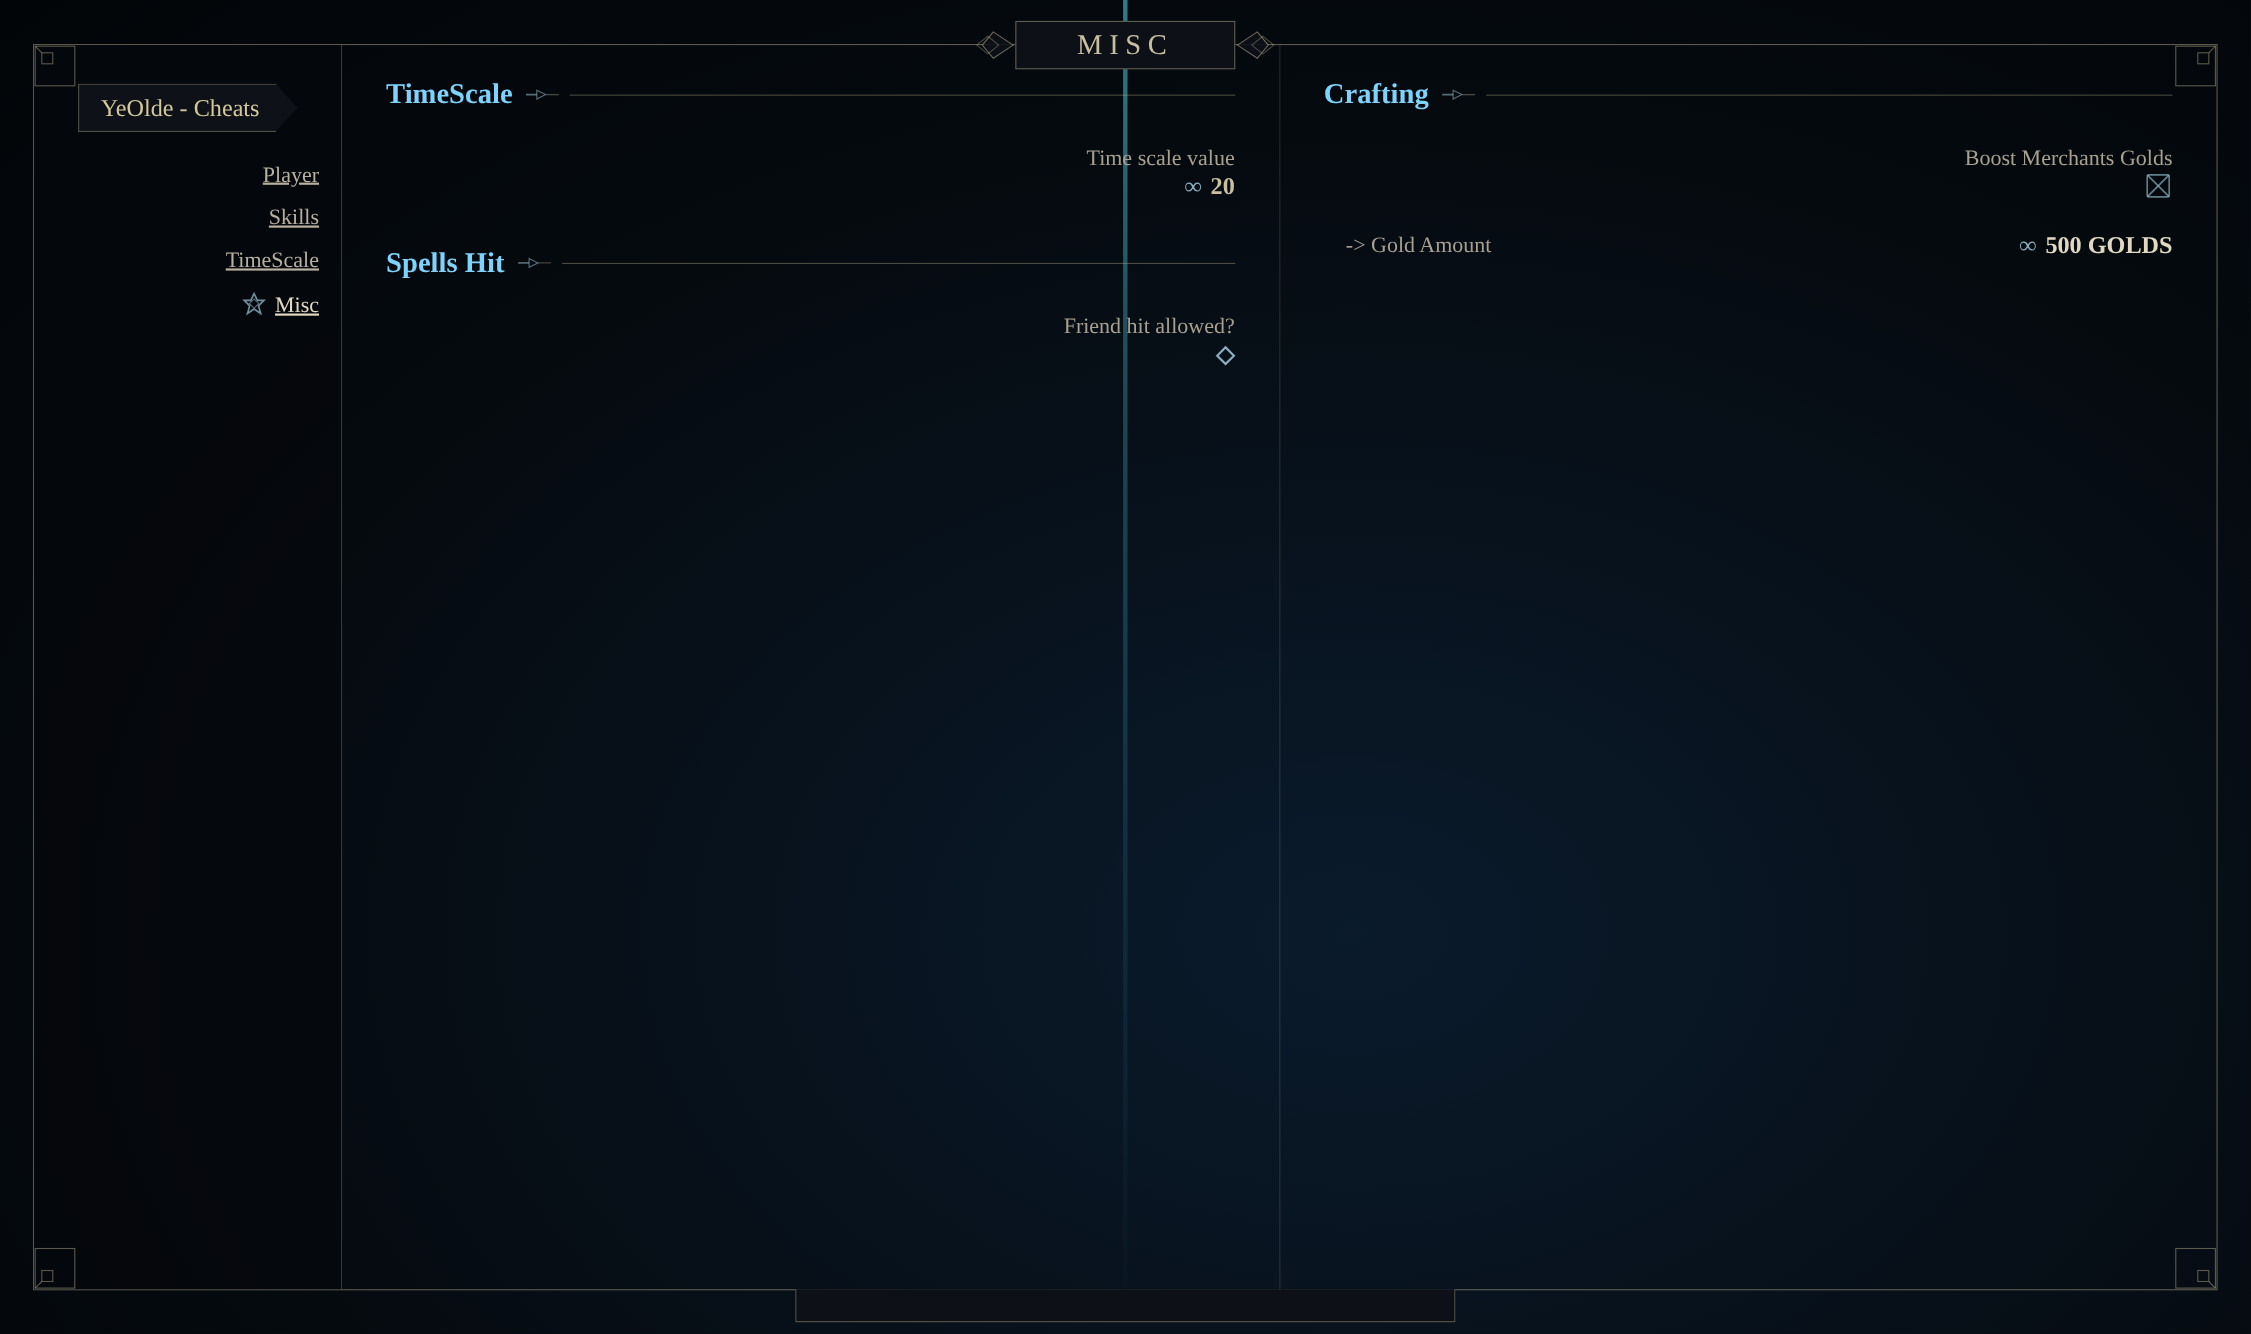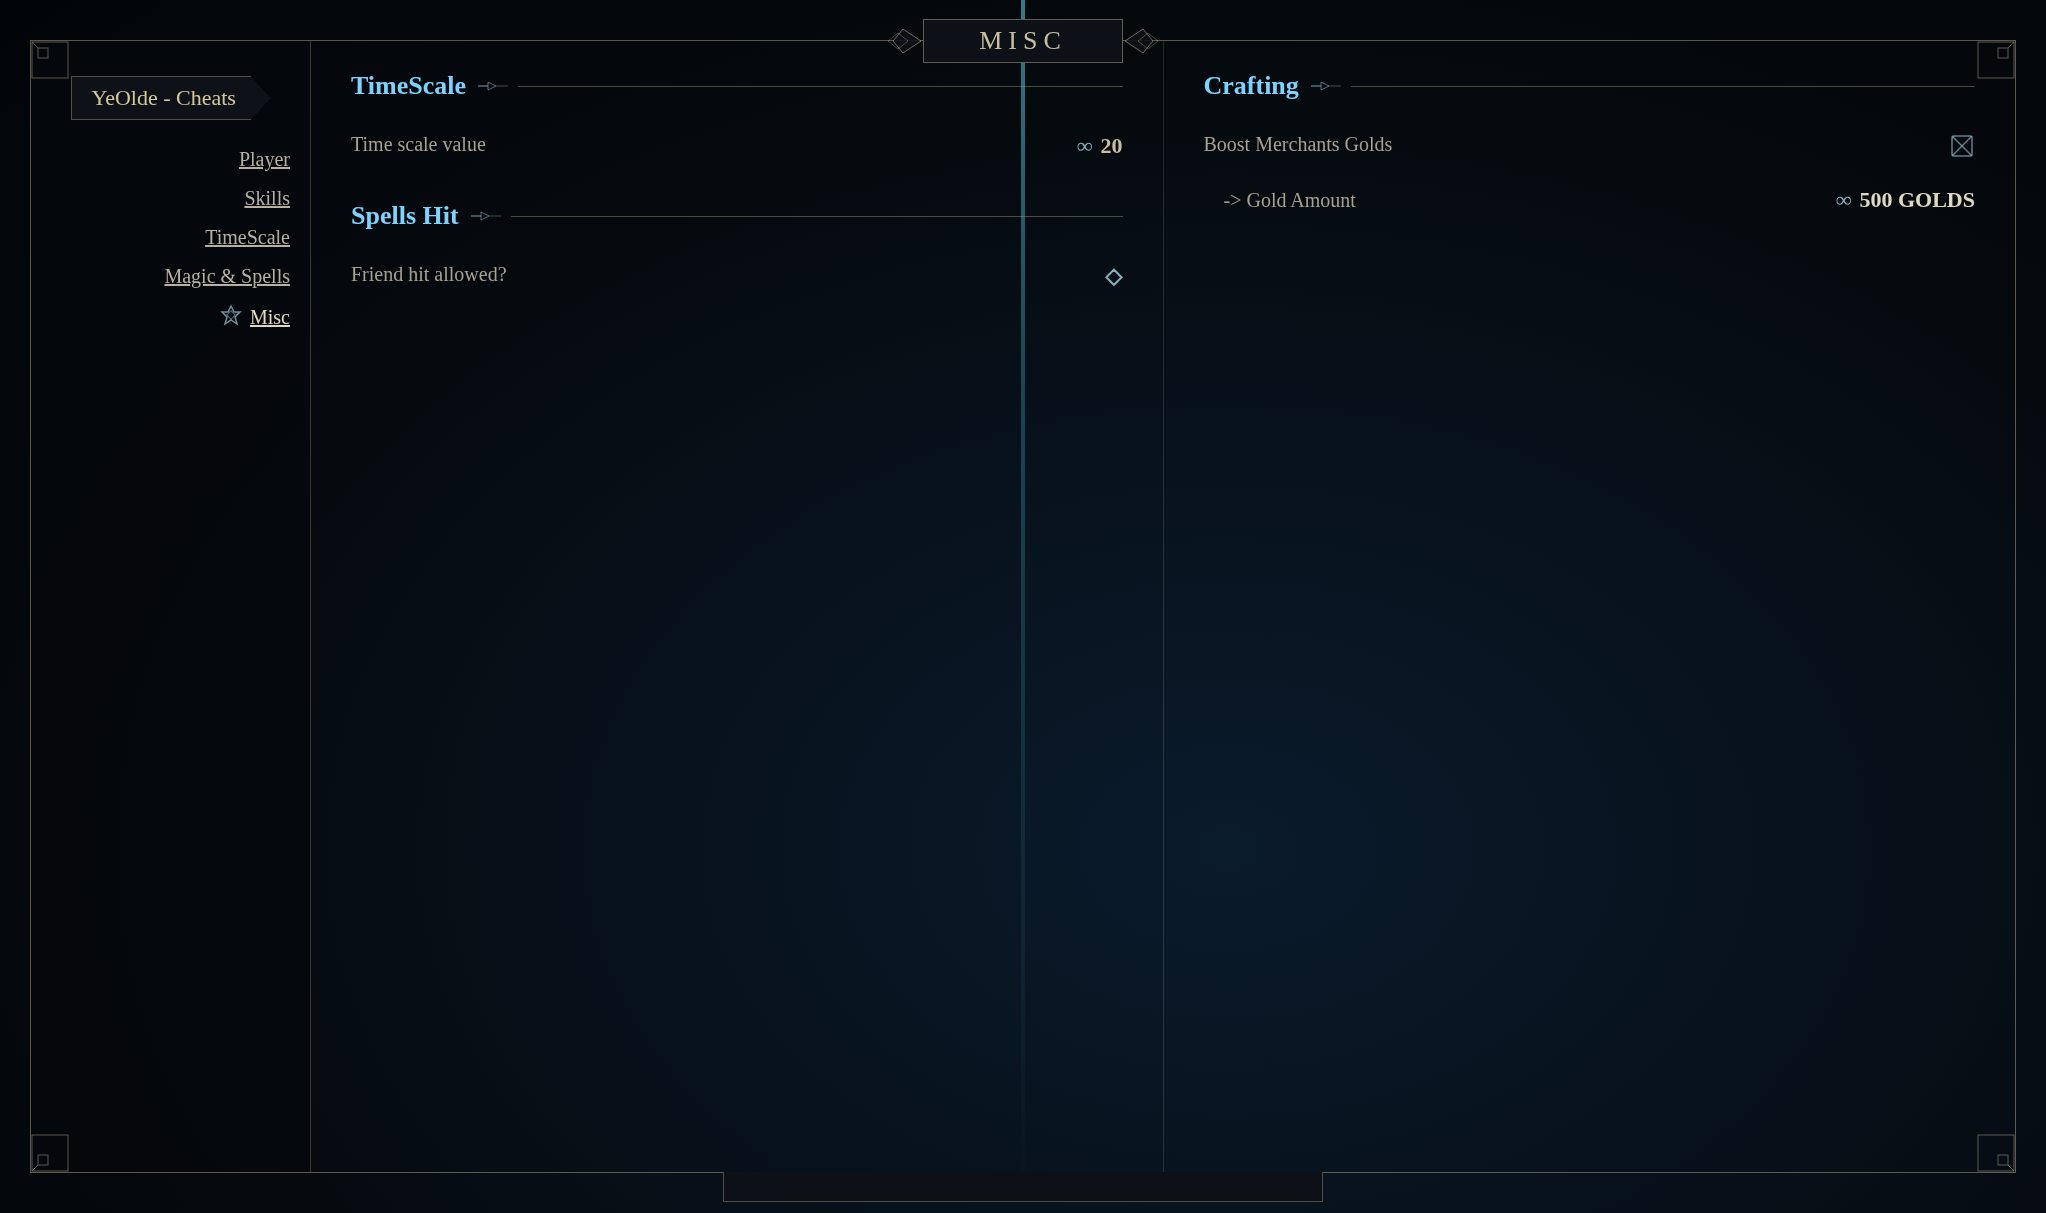--- a/index.html
+++ b/index.html
@@ -194,23 +194,24 @@
     .section-ornament {
       width: 28px;
       height: 20px;
       color: rgba(180,170,140,0.6);
       font-size: 18px;
     }
 
     
     .setting-row {
       display: flex;
-      align-items: flex-start;
+      align-items: flex-end;
       justify-content: space-between;
       padding: 12px 0;
+      flex-direction: column;
     }
 
     .setting-label {
       color: #a8a090;
       font-size: 20px;
     }
 
     .setting-value {
       display: flex;
       align-items: center;
@@ -309,23 +310,20 @@
       </div>
 
       <div class="nav-item">
         <span>Player</span>
       </div>
       <div class="nav-item">
         <span>Skills</span>
       </div>
       <div class="nav-item">
         <span>TimeScale</span>
-      </div>
-      <div class="nav-item">
-        <span>Magic &amp; Spells</span>
       </div>
       <div class="nav-item active">
         <span style="color:#8ab0c0; font-size:18px;">
           <svg width="22" height="22" viewBox="0 0 22 22" fill="none">
             <path d="M11 2 L14 8 L20 8 L15 13 L17 20 L11 16 L5 20 L7 13 L2 8 L8 8 Z" stroke="rgba(140,176,192,0.8)" stroke-width="1.5" fill="none"></path>
             <rect x="8" y="8" width="6" height="6" transform="rotate(45 11 11)" stroke="rgba(140,176,192,0.6)" stroke-width="1" fill="none"></rect>
           </svg>
         </span>
         <span>Misc</span>
       </div>

